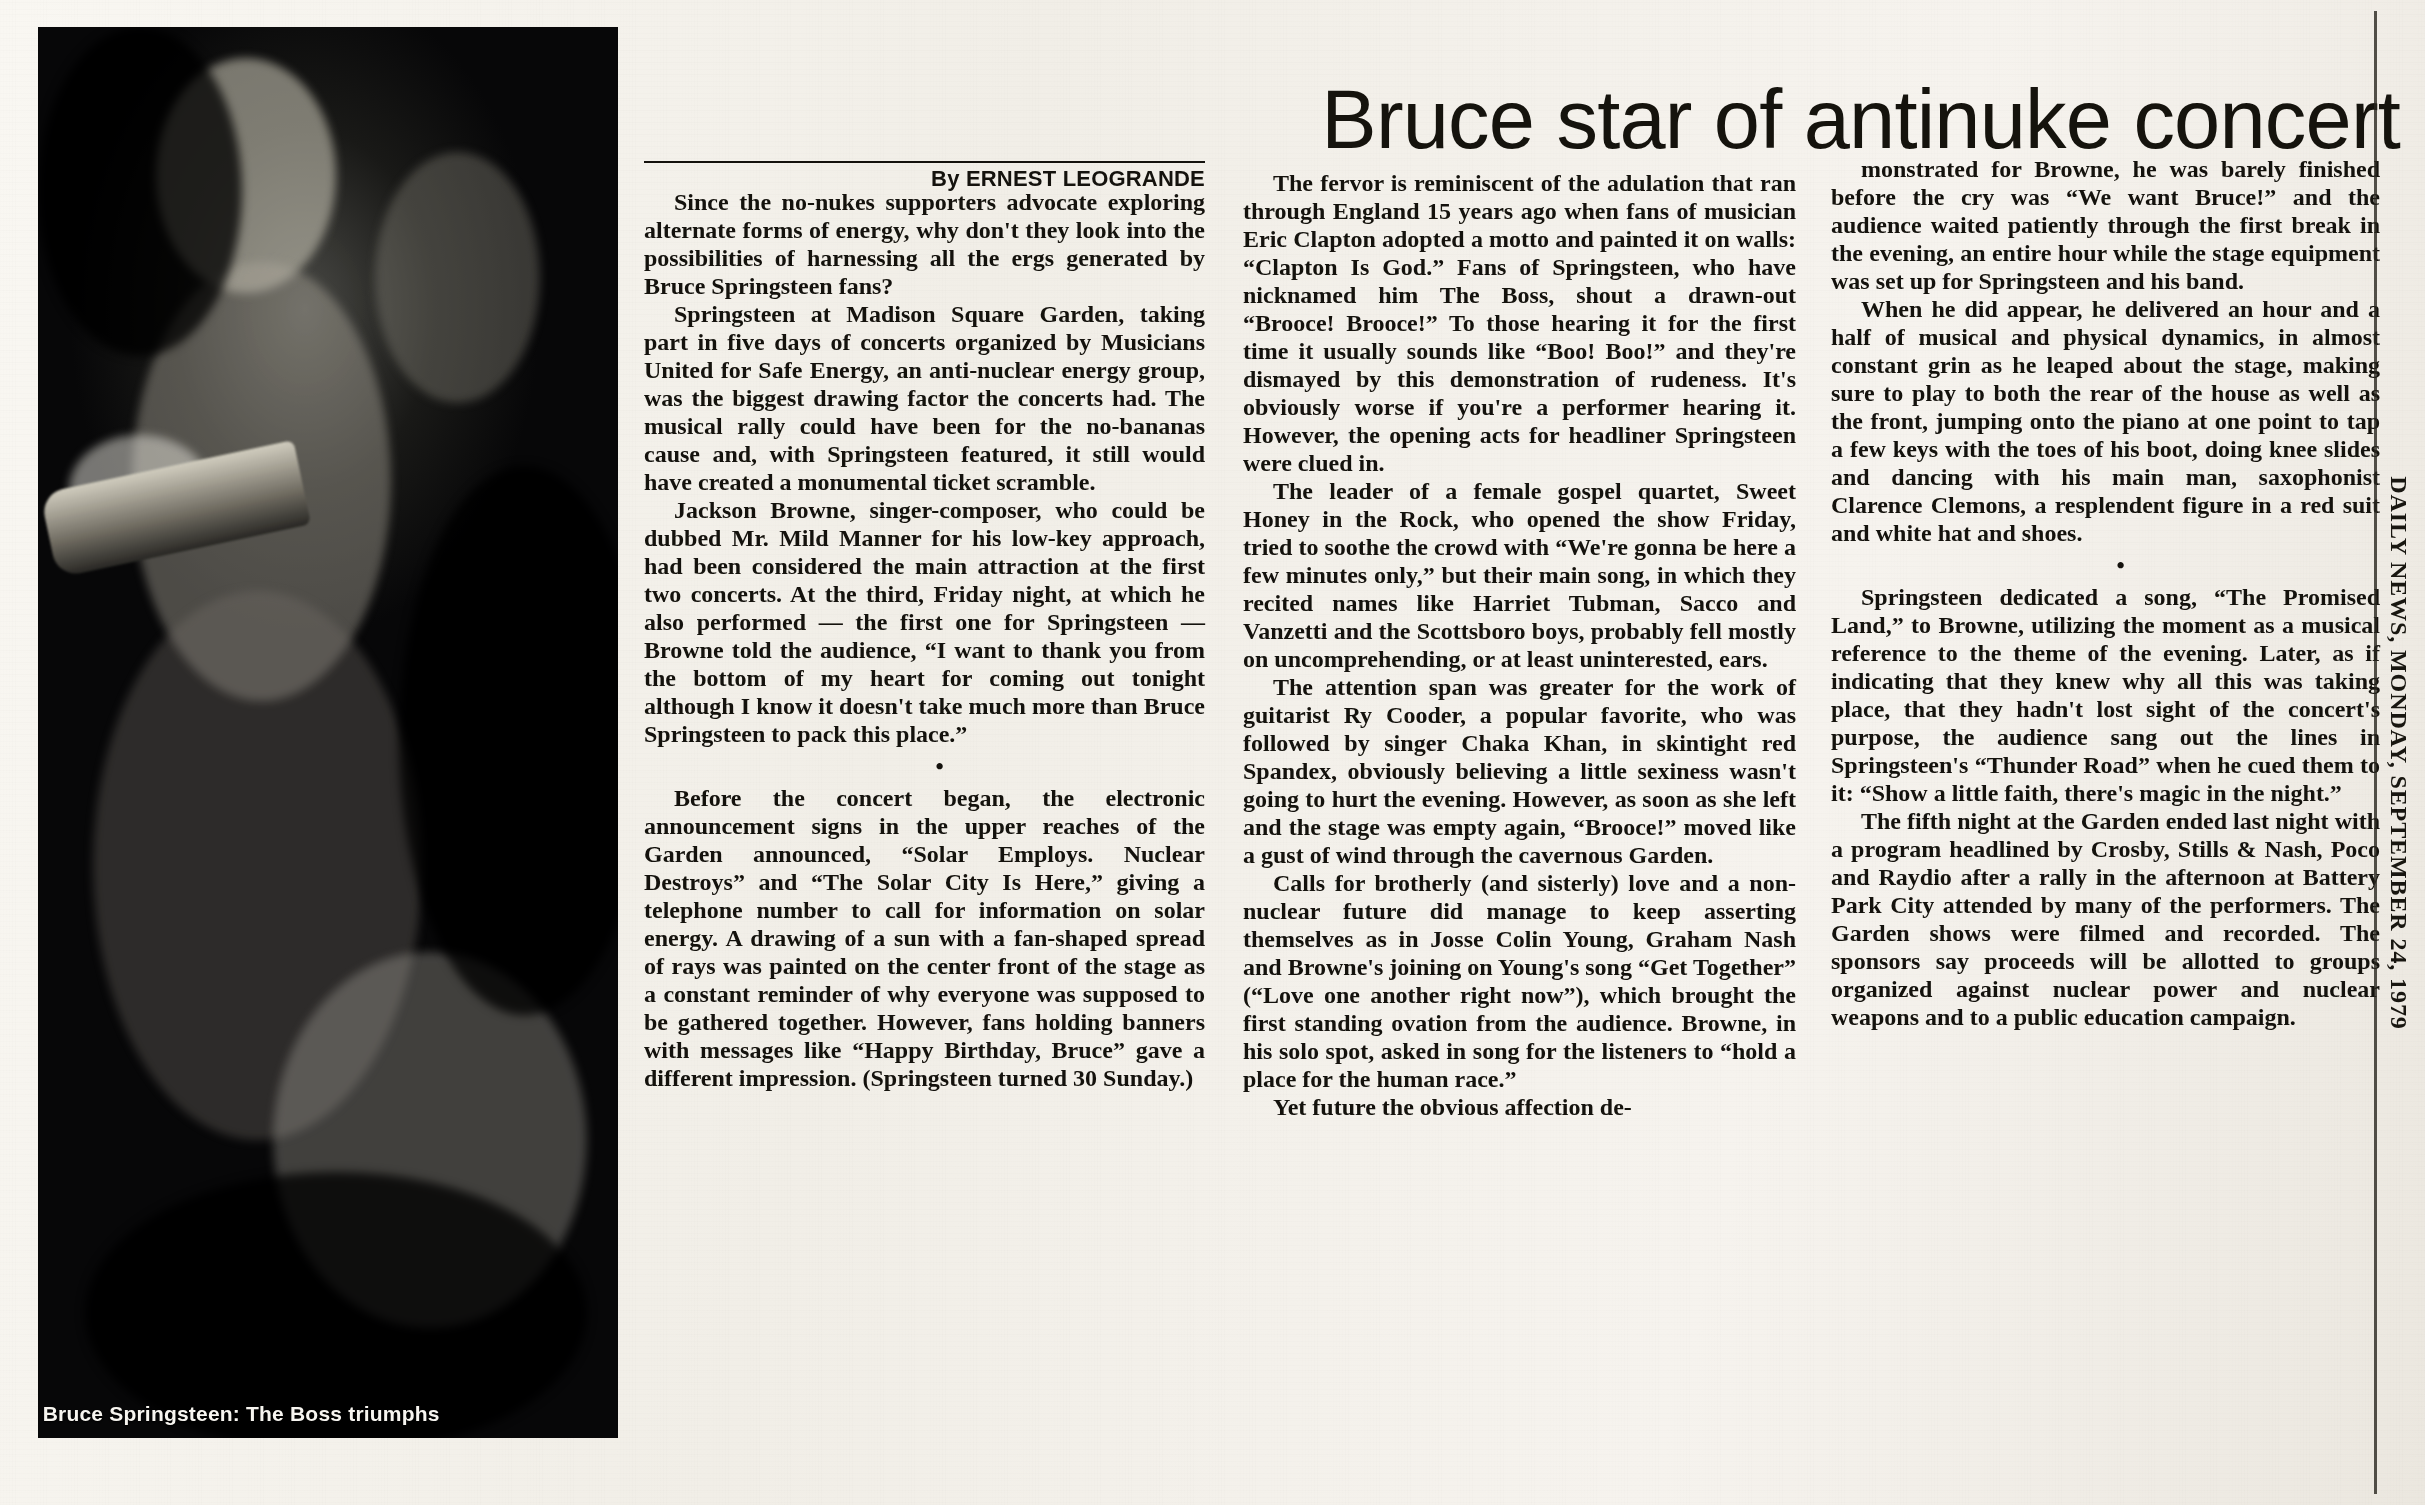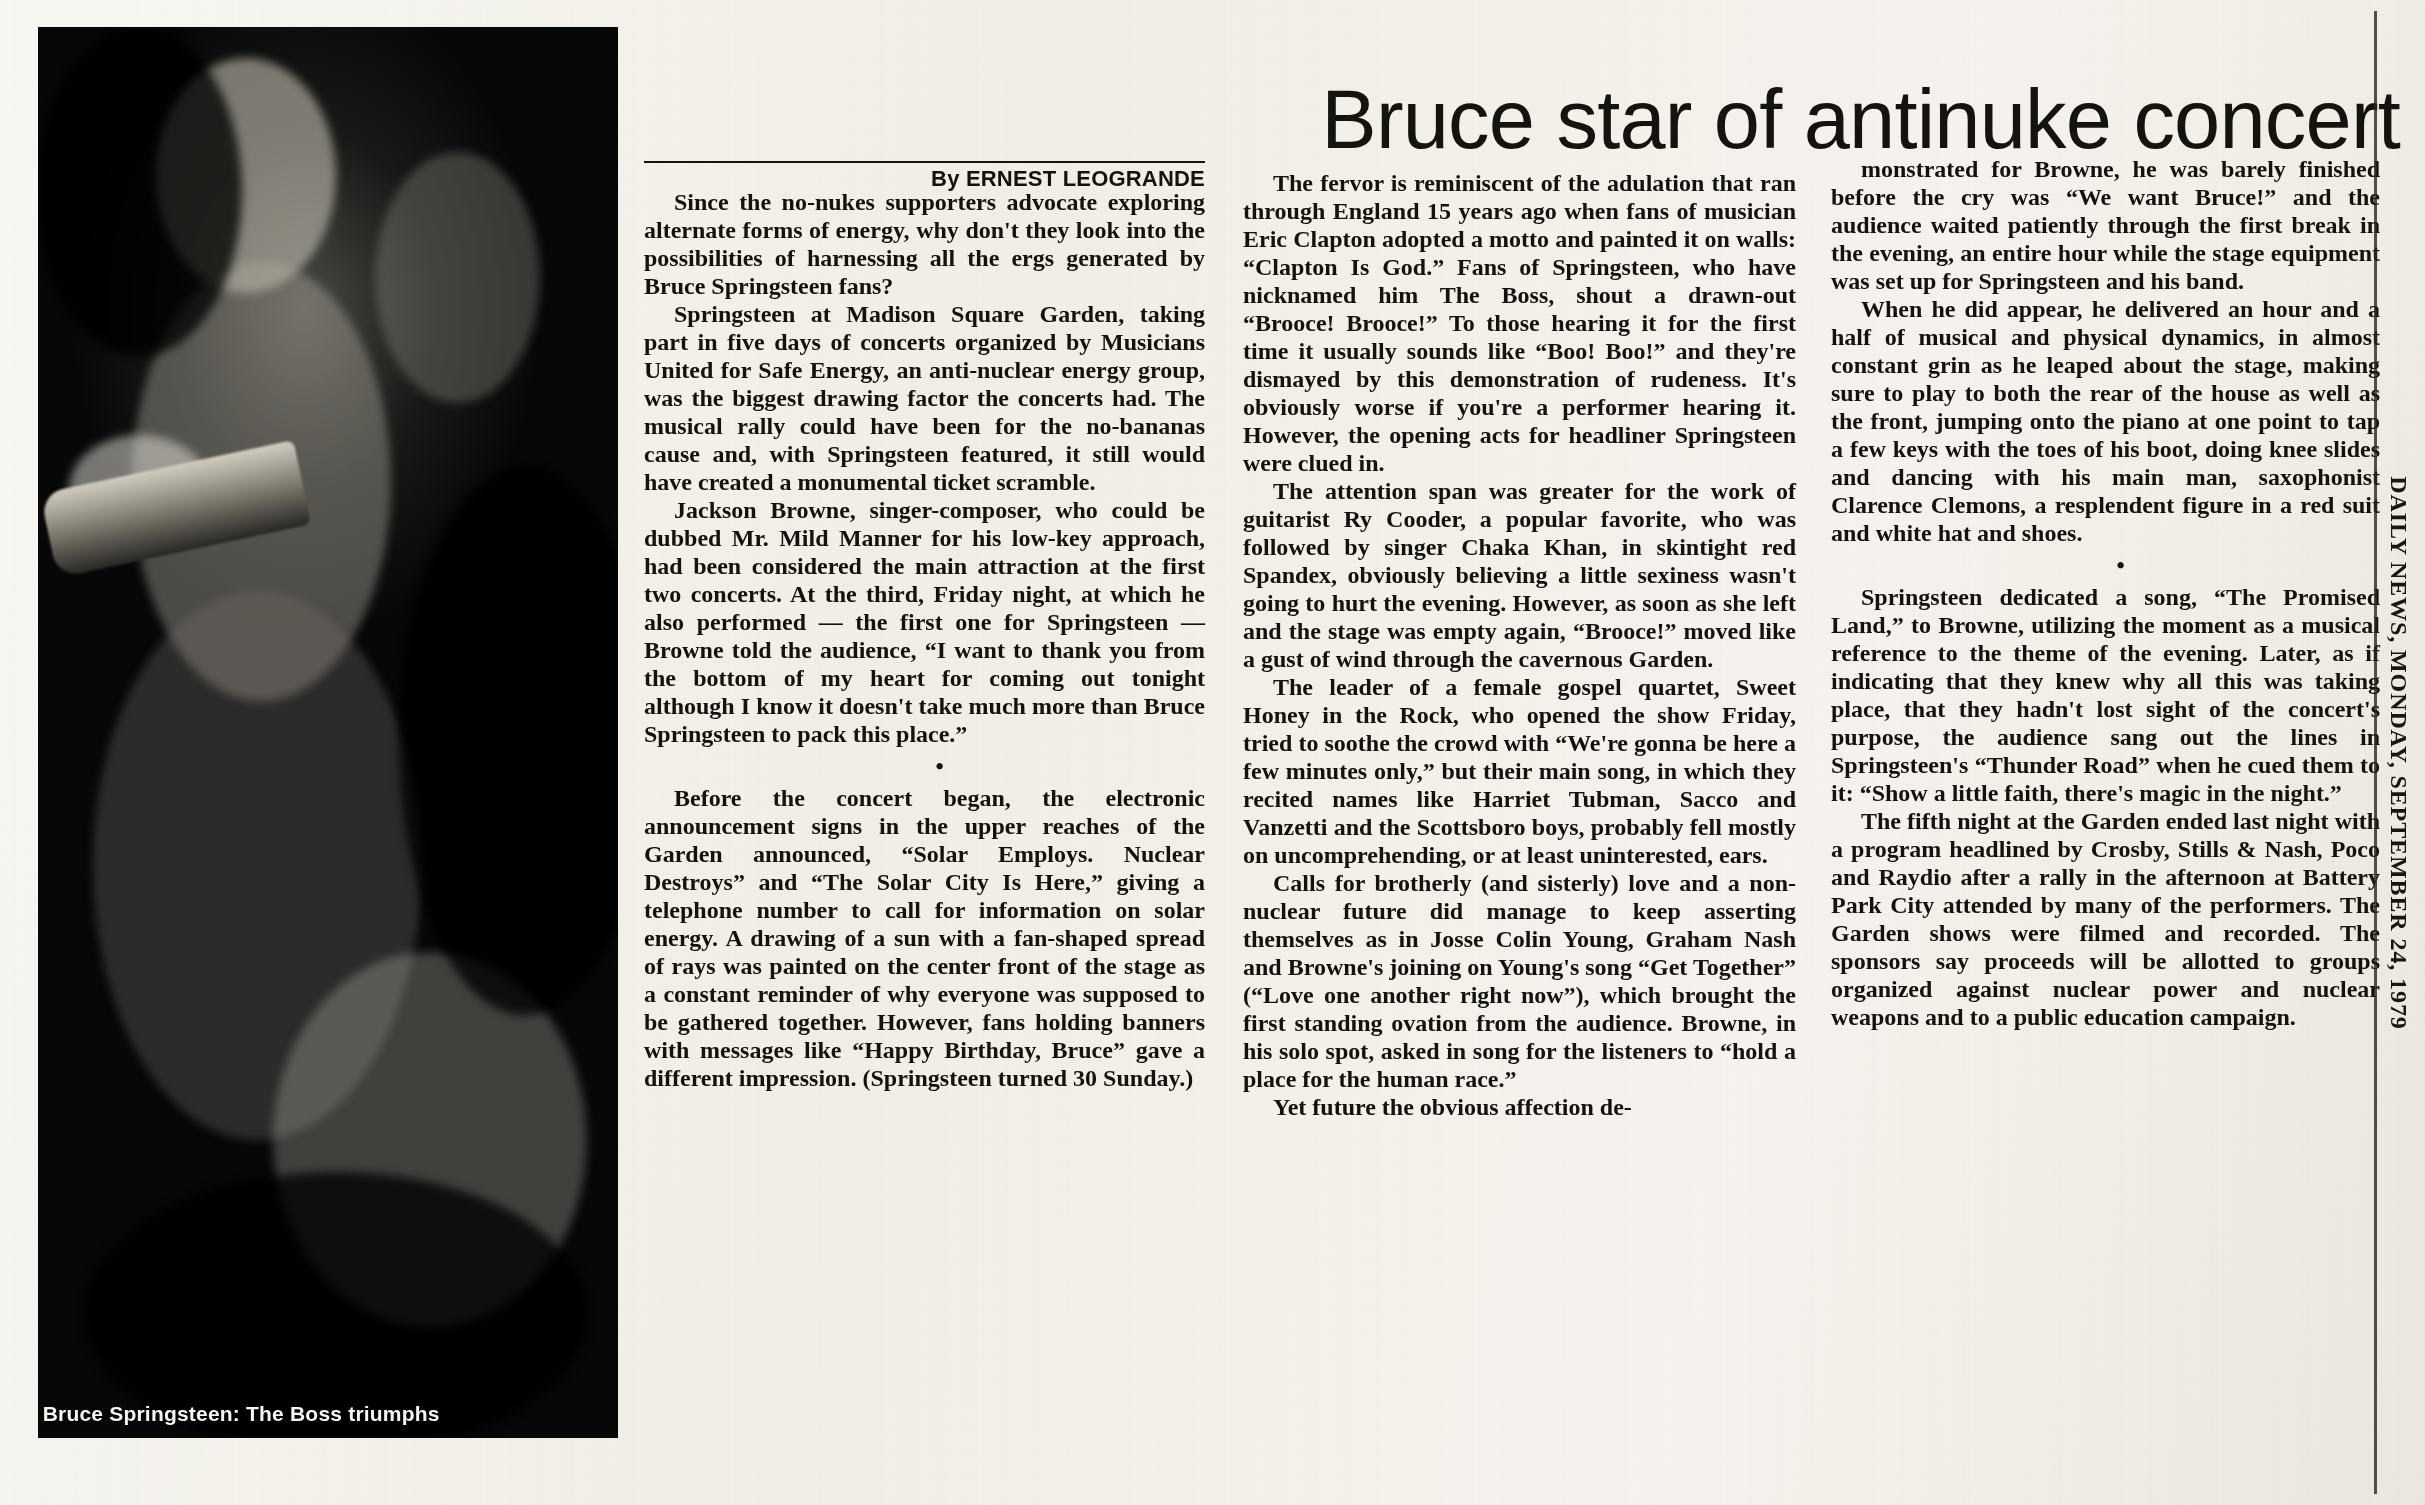--- a/index.html
+++ b/index.html
@@ -219,22 +219,22 @@
 
   <div class="col" id="col1">
       <p class="">Since the no-nukes supporters advocate exploring alternate forms of energy, why don't they look into the possibilities of harnessing all the ergs generated by Bruce Springsteen fans?</p>
       <p class="">Springsteen at Madison Square Garden, taking part in five days of concerts organized by Musicians United for Safe Energy, an anti-nuclear energy group, was the biggest drawing factor the concerts had. The musical rally could have been for the no-bananas cause and, with Springsteen featured, it still would have created a monumental ticket scramble.</p>
       <p class="">Jackson Browne, singer-composer, who could be dubbed Mr. Mild Manner for his low-key approach, had been considered the main attraction at the first two concerts. At the third, Friday night, at which he also performed — the first one for Springsteen — Browne told the audience, “I want to thank you from the bottom of my heart for coming out tonight although I know it doesn't take much more than Bruce Springsteen to pack this place.”</p>
       <p class="bullet">•</p>
       <p class="">Before the concert began, the electronic announcement signs in the upper reaches of the Garden announced, “Solar Employs. Nuclear Destroys” and “The Solar City Is Here,” giving a telephone number to call for information on solar energy. A drawing of a sun with a fan-shaped spread of rays was painted on the center front of the stage as a constant reminder of why everyone was supposed to be gathered together. However, fans holding banners with messages like “Happy Birthday, Bruce” gave a different impression. (Springsteen turned 30 Sunday.)</p>
     </div>
   <div class="col" id="col2">
       <p class="">The fervor is reminiscent of the adulation that ran through England 15 years ago when fans of musician Eric Clapton adopted a motto and painted it on walls: “Clapton Is God.” Fans of Springsteen, who have nicknamed him The Boss, shout a drawn-out “Brooce! Brooce!” To those hearing it for the first time it usually sounds like “Boo! Boo!” and they're dismayed by this demonstration of rudeness. It's obviously worse if you're a performer hearing it. However, the opening acts for headliner Springsteen were clued in.</p>
+      <p class="">The leader of a female gospel quartet, Sweet Honey in the Rock, who opened the show Friday, tried to soothe the crowd with “We're gonna be here a few minutes only,” but their main song, in which they recited names like Harriet Tubman, Sacco and Vanzetti and the Scottsboro boys, probably fell mostly on uncomprehending, or at least uninterested, ears.</p>
       <p class="">The attention span was greater for the work of guitarist Ry Cooder, a popular favorite, who was followed by singer Chaka Khan, in skintight red Spandex, obviously believing a little sexiness wasn't going to hurt the evening. However, as soon as she left and the stage was empty again, “Brooce!” moved like a gust of wind through the cavernous Garden.</p>
-      <p class="">The leader of a female gospel quartet, Sweet Honey in the Rock, who opened the show Friday, tried to soothe the crowd with “We're gonna be here a few minutes only,” but their main song, in which they recited names like Harriet Tubman, Sacco and Vanzetti and the Scottsboro boys, probably fell mostly on uncomprehending, or at least uninterested, ears.</p>
       <p class="">Calls for brotherly (and sisterly) love and a non-nuclear future did manage to keep asserting themselves as in Josse Colin Young, Graham Nash and Browne's joining on Young's song “Get Together” (“Love one another right now”), which brought the first standing ovation from the audience. Browne, in his solo spot, asked in song for the listeners to “hold a place for the human race.”</p>
       <p class="">Yet future the obvious affection de-</p>
     </div>
   <div class="col" id="col3">
       <p class="">monstrated for Browne, he was barely finished before the cry was “We want Bruce!” and the audience waited patiently through the first break in the evening, an entire hour while the stage equipment was set up for Springsteen and his band.</p>
       <p class="">When he did appear, he delivered an hour and a half of musical and physical dynamics, in almost constant grin as he leaped about the stage, making sure to play to both the rear of the house as well as the front, jumping onto the piano at one point to tap a few keys with the toes of his boot, doing knee slides and dancing with his main man, saxophonist Clarence Clemons, a resplendent figure in a red suit and white hat and shoes.</p>
       <p class="bullet">•</p>
       <p class="">Springsteen dedicated a song, “The Promised Land,” to Browne, utilizing the moment as a musical reference to the theme of the evening. Later, as if indicating that they knew why all this was taking place, that they hadn't lost sight of the concert's purpose, the audience sang out the lines in Springsteen's “Thunder Road” when he cued them to it: “Show a little faith, there's magic in the night.”</p>
       <p class="">The fifth night at the Garden ended last night with a program headlined by Crosby, Stills &amp; Nash, Poco and Raydio after a rally in the afternoon at Battery Park City attended by many of the performers. The Garden shows were filmed and recorded. The sponsors say proceeds will be allotted to groups organized against nuclear power and nuclear weapons and to a public education campaign.</p>
     </div>

